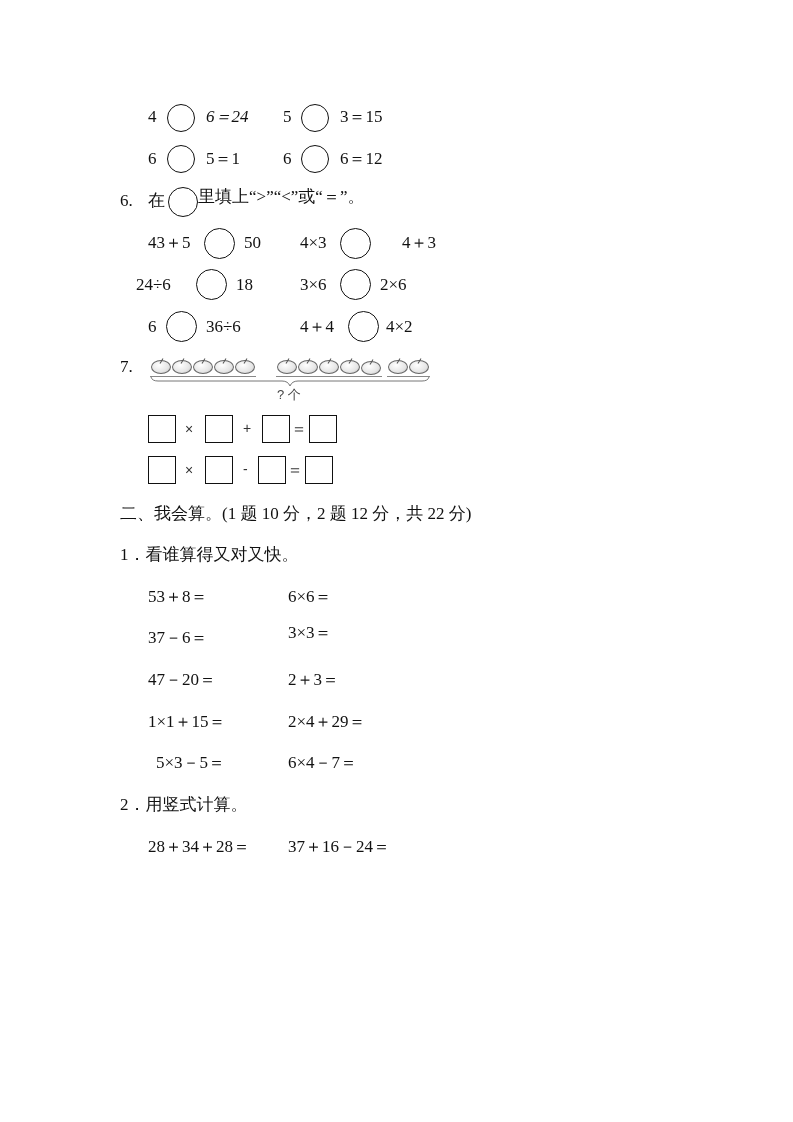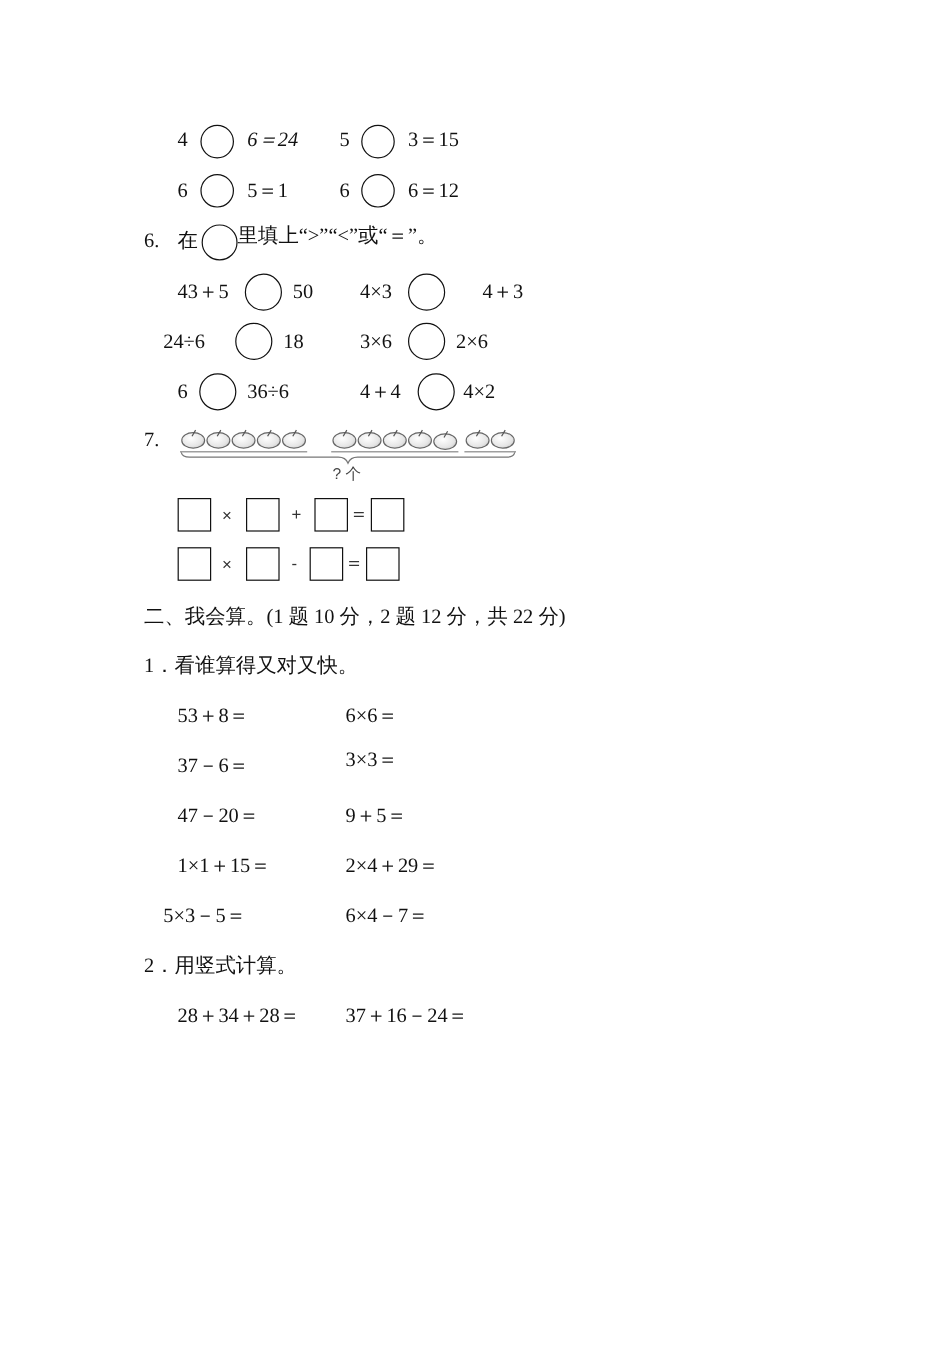--- a/index.html
+++ b/index.html
@@ -129,24 +129,24 @@
 
 <span class="abs" style="left:120px;top:505px;text-align:center;">二、我会算。(1 题 10 分，2 题 12 分，共 22 分)</span>
 <span class="abs" style="left:120px;top:546px;">1．看谁算得又对又快。</span>
 
 <div>
   <span class="abs" style="left:148px;top:588px;">53＋8＝</span>
   <span class="abs" style="left:288px;top:588px;">6×6＝</span>
   <span class="abs" style="left:148px;top:629px;">37－6＝</span>
   <span class="abs" style="left:288px;top:624px;">3×3＝</span>
   <span class="abs" style="left:148px;top:671px;">47－20＝</span>
-  <span class="abs" style="left:288px;top:671px;">9＋5＝</span>
+  <span class="abs" style="left:288px;top:671px;">2＋3＝</span>
   <span class="abs" style="left:148px;top:713px;">1×1＋15＝</span>
   <span class="abs" style="left:288px;top:713px;">2×4＋29＝</span>
-  <span class="abs" style="left:136px;top:754px;">5×3－5＝</span>
+  <span class="abs" style="left:156px;top:754px;">5×3－5＝</span>
   <span class="abs" style="left:288px;top:754px;">6×4－7＝</span>
 </div>
 
 <span class="abs" style="left:120px;top:796px;">2．用竖式计算。</span>
 <div>
   <span class="abs" style="left:148px;top:838px;">28＋34＋28＝</span>
   <span class="abs" style="left:288px;top:838px;">37＋16－24＝</span>
 </div>
 
 </body></html>

